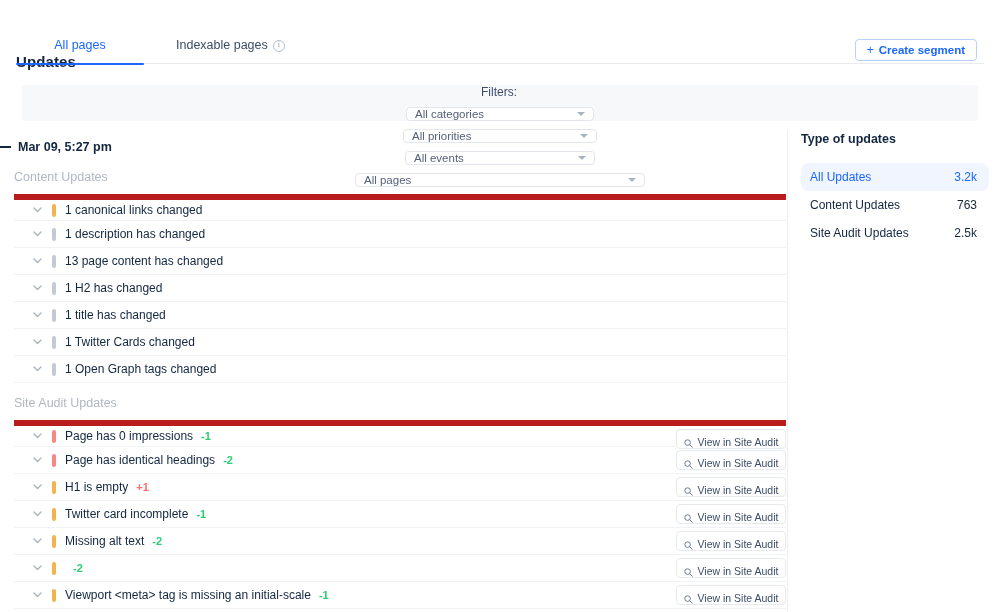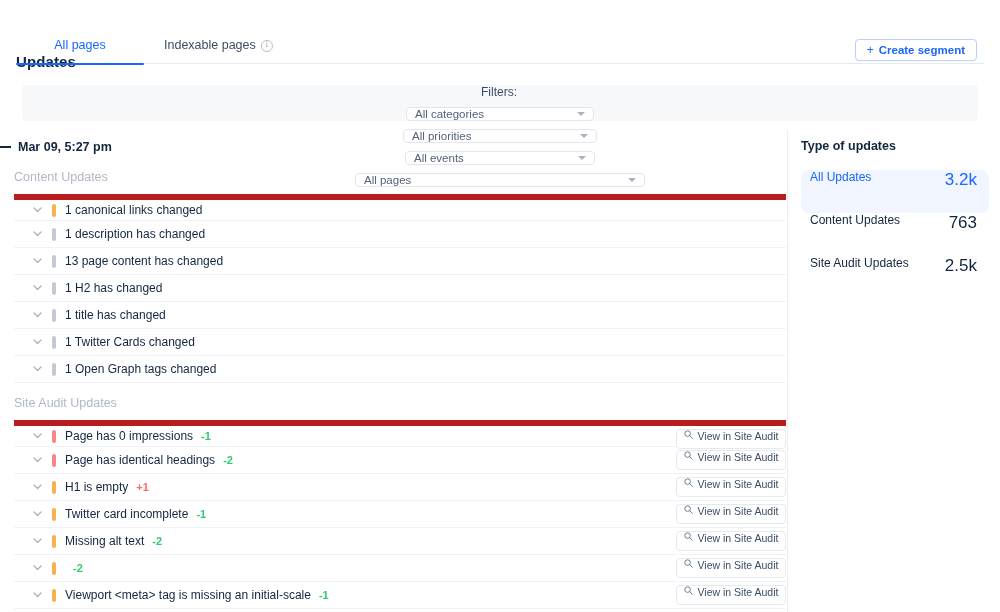--- a/index.html
+++ b/index.html
@@ -27,21 +27,21 @@
     border-bottom: 1px solid #e8eaee;
   }
   .tab {
     position: absolute; top: 0; height: 28px;
     font-size: 12.5px; color: #3b4d66;
     display: flex; align-items: flex-start; gap: 5px;
     padding-top: 2px;
     cursor: pointer;
   }
   .tab-all { left: 0; width: 128px; justify-content: center; }
-  .tab-idx { left: 148px; text-align: right; }
+  .tab-idx { left: 160px; text-align: right; }
   .tab.active { color: #1a66ff; font-weight: normal; }
   .tab.active::after {
     content: ""; position: absolute; left: 0; right: 0; bottom: -1px;
     height: 2px; background: #1a66ff; border-radius: 1px;
   }
   .info-icon {
     display: inline-block; width: 12px; height: 12px; border-radius: 50%;
     border: 1px solid #b6bfcc; position: relative; top: 2px;
   }
   .info-icon::after {
@@ -119,41 +119,41 @@
     flex: 0 0 auto;
   }
   .row-label { font-size: 12px; color: #12263f; white-space: nowrap; }
   .delta { font-size: 11px; font-weight: bold; margin-left: 8px; }
   .delta.down { color: #2ecc71; }
   .delta.up { color: #ff6b6b; }
   .view-btn {
     position: absolute; right: 0; top: 3px;
     width: 110px; height: 20px;
     background: #fff; border: 1px solid #e6e9ee; border-radius: 4px;
-    display: flex; align-items: flex-start; justify-content: center; gap: 5px;
+    display: flex; align-items: flex-end; justify-content: center; gap: 5px;
     font-size: 10.5px; color: #3b4d66; cursor: pointer;
   }
   .view-btn svg { display: block; }
 
   
   .right-panel {
     position: absolute; left: 787px; top: 130px; width: 213px; height: 482px;
     border-left: 1px solid #eceef2;
     padding-left: 13px;
   }
-  .rp-title { font-size: 12.5px; font-weight: bold; color: #12263f; margin-top: 9px; }
+  .rp-title { font-size: 12.5px; font-weight: bold; color: #12263f; margin-top: 2px; }
   .rp-list { margin-top: 17px; width: 188px; }
   .rp-row {
-    height: 43px; display: flex; justify-content: space-between;
+    height: 28px; display: flex; align-items: center; justify-content: space-between;
     padding: 0 12px 0 9px; border-radius: 8px;
     font-size: 12px; color: #12263f; cursor: pointer;
   }
   .rp-row.active { background: #f0f5ff; color: #1a66ff; }
   .rp-row.active .rp-val { color: #1a66ff; }
-  .rp-val { font-size: 17px; color: #12263f; margin-left: 28px; }
+  .rp-val { font-size: 12px; color: #12263f; margin-left: 28px; }
 </style>
 </head>
 <body>
 
 <div class="page">
 
   <div class="page-title">Updates</div>
 
   <div class="tabbar">
     <div class="tab tab-all active">

